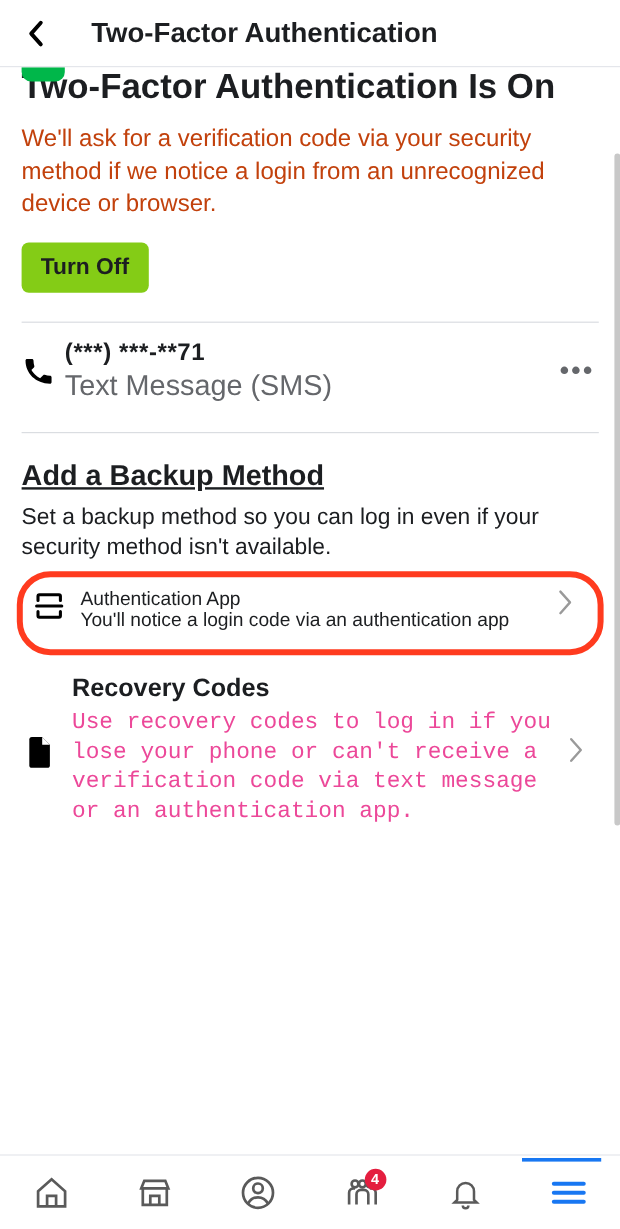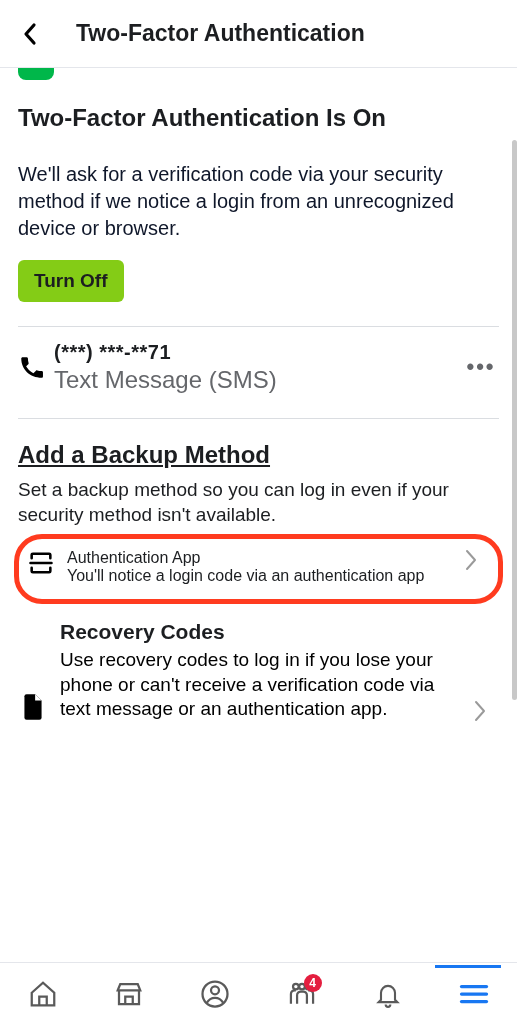--- a/index.html
+++ b/index.html
@@ -1,49 +1,49 @@
 <!DOCTYPE html>
 <html><head>
 <meta charset="utf-8">
 <style>
   * { box-sizing: border-box; margin: 0; padding: 0; }
   html, body { width: 517px; height: 1024px; font-family: -apple-system, Helvetica, Arial, sans-serif; background:#fff; color:#1c1e21; }
   .screen { width:517px; height:1024px; display:flex; flex-direction:column; position:relative; }
 
   
-  .header { height:68px; display:flex; align-items:center; padding:0 10px; border-bottom:1px solid #e4e6eb; }
+  .header { height:56px; display:flex; align-items:center; padding:0 10px; border-bottom:1px solid #e4e6eb; }
   .back { width:40px; height:40px; display:flex; align-items:center; justify-content:center; }
   .header-title { flex:1; text-align:left; font-size:23px; font-weight:700; padding-left:26px;}
   .header .spacer { width:40px; }
 
   
   .content { flex:1; overflow:hidden; position:relative; padding:0 18px; }
   .green-dot { position:absolute; left:18px; top:0px; width:36px; height:12px; background:#00b74a; border-radius:0 0 8px 8px; }
-  .section-title { font-size:24px; font-weight:800; margin-top:36px; line-height:1.2;}
-  .body-text { font-size:20px; line-height:1.35; margin-top:28px; color:#0f172a;}
+  .section-title { font-size:29px; font-weight:800; line-height:1.2;}
+  .body-text { font-size:20px; line-height:1.35; margin-top:12px; color:#c2410c;}
   .turnoff { display:inline-block; background:#84cc16; border-radius:6px; padding:10px 16px; font-size:19px; font-weight:700; margin-top:18px; }
 
   .divider { height:1px; background:#dadde1; margin:24px 0 0 0; }
 
   .sec-h { font-size:24px; font-weight:800; margin-top:22px; }
   .method-row { display:flex; align-items:center; margin-top:14px; }
   .method-icon { width:36px; display:flex; align-items:center; justify-content:flex-start; }
   .method-text { flex:1; }
   .phone-num { font-size:20px; font-weight:700; letter-spacing:0.5px;}
   .phone-sub { font-size:24px; color:#65676b; margin-top:2px;}
   .more { width:36px; text-align:center; font-size:22px; color:#65676b; letter-spacing:2px; font-weight:700;}
 
   .backup-h { font-size:24px; font-weight:800; margin-top:22px;text-decoration:underline; }
   .backup-sub { font-size:19px; line-height:1.35; margin-top:8px; }
 
-  .backup-item { display:flex; align-items:flex-end; padding:14px 6px 14px 2px; }
+  .backup-item { display:flex; align-items:center; padding:14px 6px 14px 2px; }
   .backup-item .icon { width:40px; display:flex; align-items:flex-start; justify-content:flex-start; padding-top:4px;}
   .backup-item .txt { flex:1; padding-right:6px;}
   .backup-item .title { font-size:21px; font-weight:600; }
-  .backup-item .desc { font-size:19px; line-height:1.3; margin-top:4px; color:#000000;}
+  .backup-item .desc { font-size:19px; line-height:1.3; margin-top:4px; color:#ec4899;font-family:Liberation Mono, monospace;}
   .backup-item .chev { width:26px; display:flex; align-items:center; justify-content:center; }
 
   .highlight { border:5px solid #ff3b1f; border-radius:28px; margin:6px -4px 2px -4px; padding:10px 8px 14px 8px; display:flex; align-items:flex-start;}
   .highlight .icon{width:40px;}
   .highlight .txt{flex:1;}
   .highlight .chev{width:26px;}
 
   
   .scrollbar { position:absolute; right:0; top:72px; width:5px; height:560px; background:#c8c8c8; border-radius:3px; }
 

